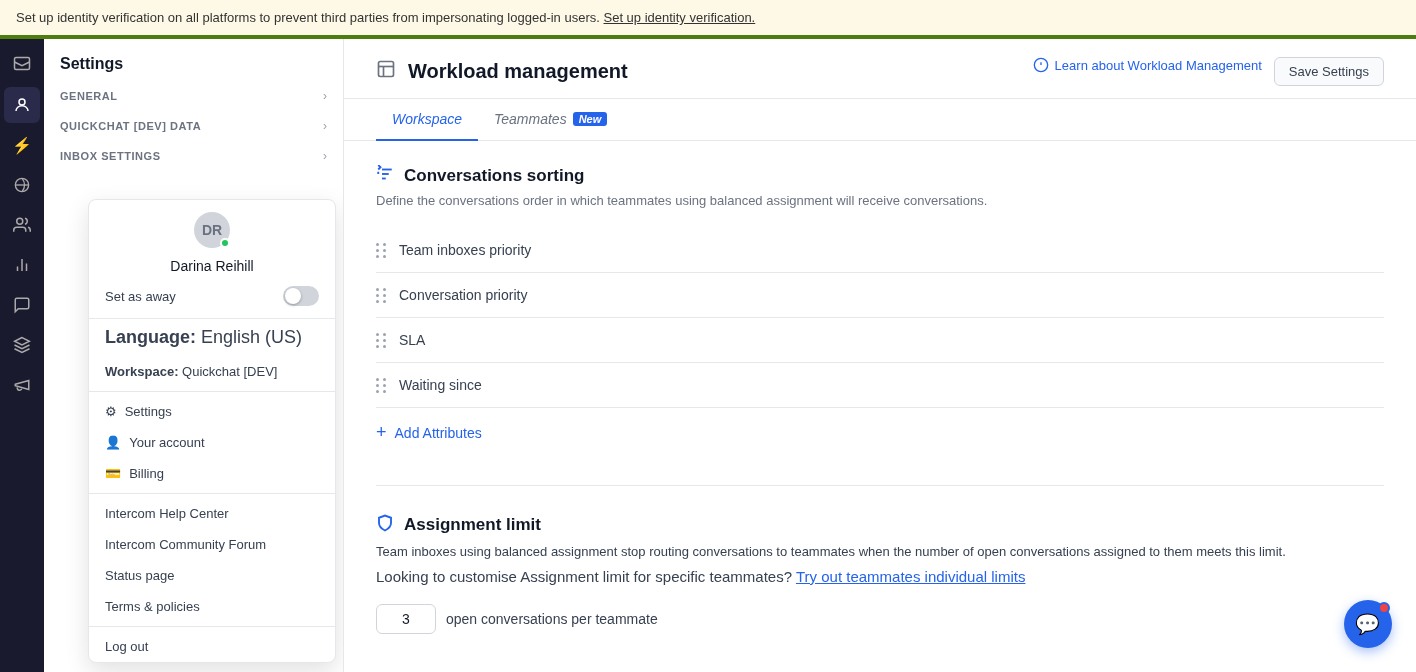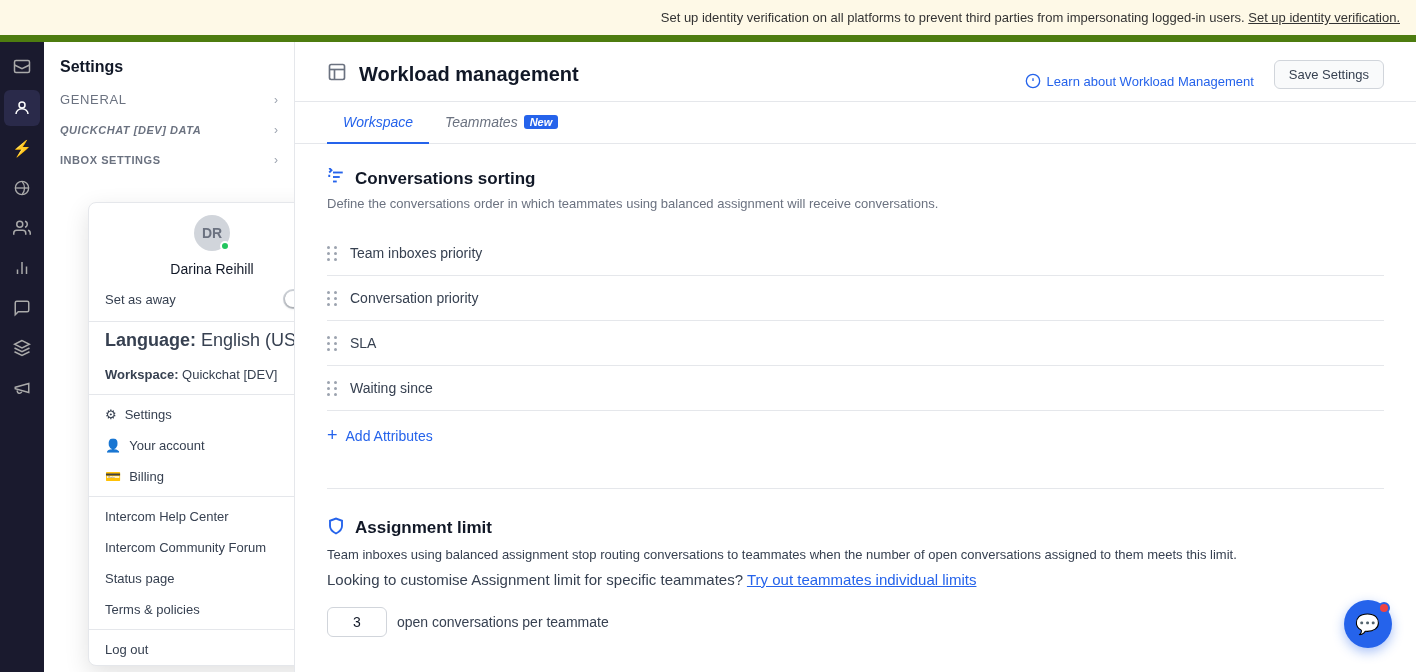--- a/index.html
+++ b/index.html
@@ -1,22 +1,22 @@
 <!DOCTYPE html>
 <html><head>
   <meta charset="utf-8">
   <style>
     * { box-sizing: border-box; margin: 0; padding: 0; }
     body { font-family: -apple-system, BlinkMacSystemFont, 'Segoe UI', sans-serif; background: #fff; display: flex; flex-direction: column; height: 672px; overflow: hidden; }
 
     
     .top-banner {
       background: #fef9e7;
-      border-bottom: 7px solid #4d7c0f;
-      text-align: right;
+      border-bottom: 4px solid #4d7c0f;
+      text-align: left;
       padding: 10px 16px;
       font-size: 13px;
       color: #333;
       flex-shrink: 0;
     }
     .top-banner a {
       color: #333;
       text-decoration: underline;
       font-weight: 500;
     }
@@ -52,21 +52,21 @@
       font-size: 16px;
     }
     .icon-rail-item:hover, .icon-rail-item.active {
       background: #2a2a4a;
       color: #fff;
     }
     .icon-rail-item.active { color: #fff; }
 
     
     .sidebar {
-      width: 251px;
+      width: 300px;
       background: #fff;
       border-right: 1px solid #e5e7eb;
       display: flex;
       flex-direction: column;
       flex-shrink: 0;
       overflow-y: auto;
       position: relative;
       z-index: 5;
     }
 
@@ -192,22 +192,22 @@
       color: #6b7280;
       font-size: 18px;
     }
     .page-title {
       font-size: 20px;
       font-weight: 600;
       color: #111827;
     }
     .header-actions {
       display: flex;
-      align-items: flex-end;
-      gap: 20px;
+      align-items: flex-start;
+      gap: 12px;
     }
     .learn-link {
       display: flex;
       align-items: center;
       gap: 6px;
       font-size: 13px;
       color: #2563eb;
       cursor: pointer;
     }
     .save-btn {
@@ -468,25 +468,25 @@
           <path d="M3 11l18-5v12L3 13v-2z"></path>
           <path d="M11.6 16.8a3 3 0 1 1-5.8-1.6"></path>
         </svg>
     </div>
   </div>
 
   <div class="sidebar">
     <div style="padding: 16px 16px 8px 16px; font-size: 16px; font-weight: 700; color: #111827;">Settings</div>
 
     <div class="sidebar-item">
-      <span style="font-size:13px;font-weight:400;color:#6b7280;text-transform:uppercase;letter-spacing:.05em;flex:1;">GENERAL</span>
+      <span style="font-size:11px;font-weight:700;color:#6b7280;text-transform:uppercase;letter-spacing:.05em;flex:1;">GENERAL</span>
       <span class="sidebar-chevron">›</span>
     </div>
     <div class="sidebar-item">
-      <span style="font-size:11px;font-weight:600;color:#6b7280;text-transform:uppercase;letter-spacing:.05em;flex:1;font-style:italic;">QUICKCHAT [DEV] DATA</span>
+      <span style="font-size:11px;font-weight:600;color:#6b7280;text-transform:uppercase;letter-spacing:.05em;flex:1;">QUICKCHAT [DEV] DATA</span>
       <span class="sidebar-chevron">›</span>
     </div>
     <div class="sidebar-item">
       <span style="font-size:11px;font-weight:600;color:#6b7280;text-transform:uppercase;letter-spacing:.05em;flex:1;">INBOX SETTINGS</span>
       <span class="sidebar-chevron">›</span>
     </div>
 
     <div class="dropdown-panel">
 
       <div class="user-profile-section">

